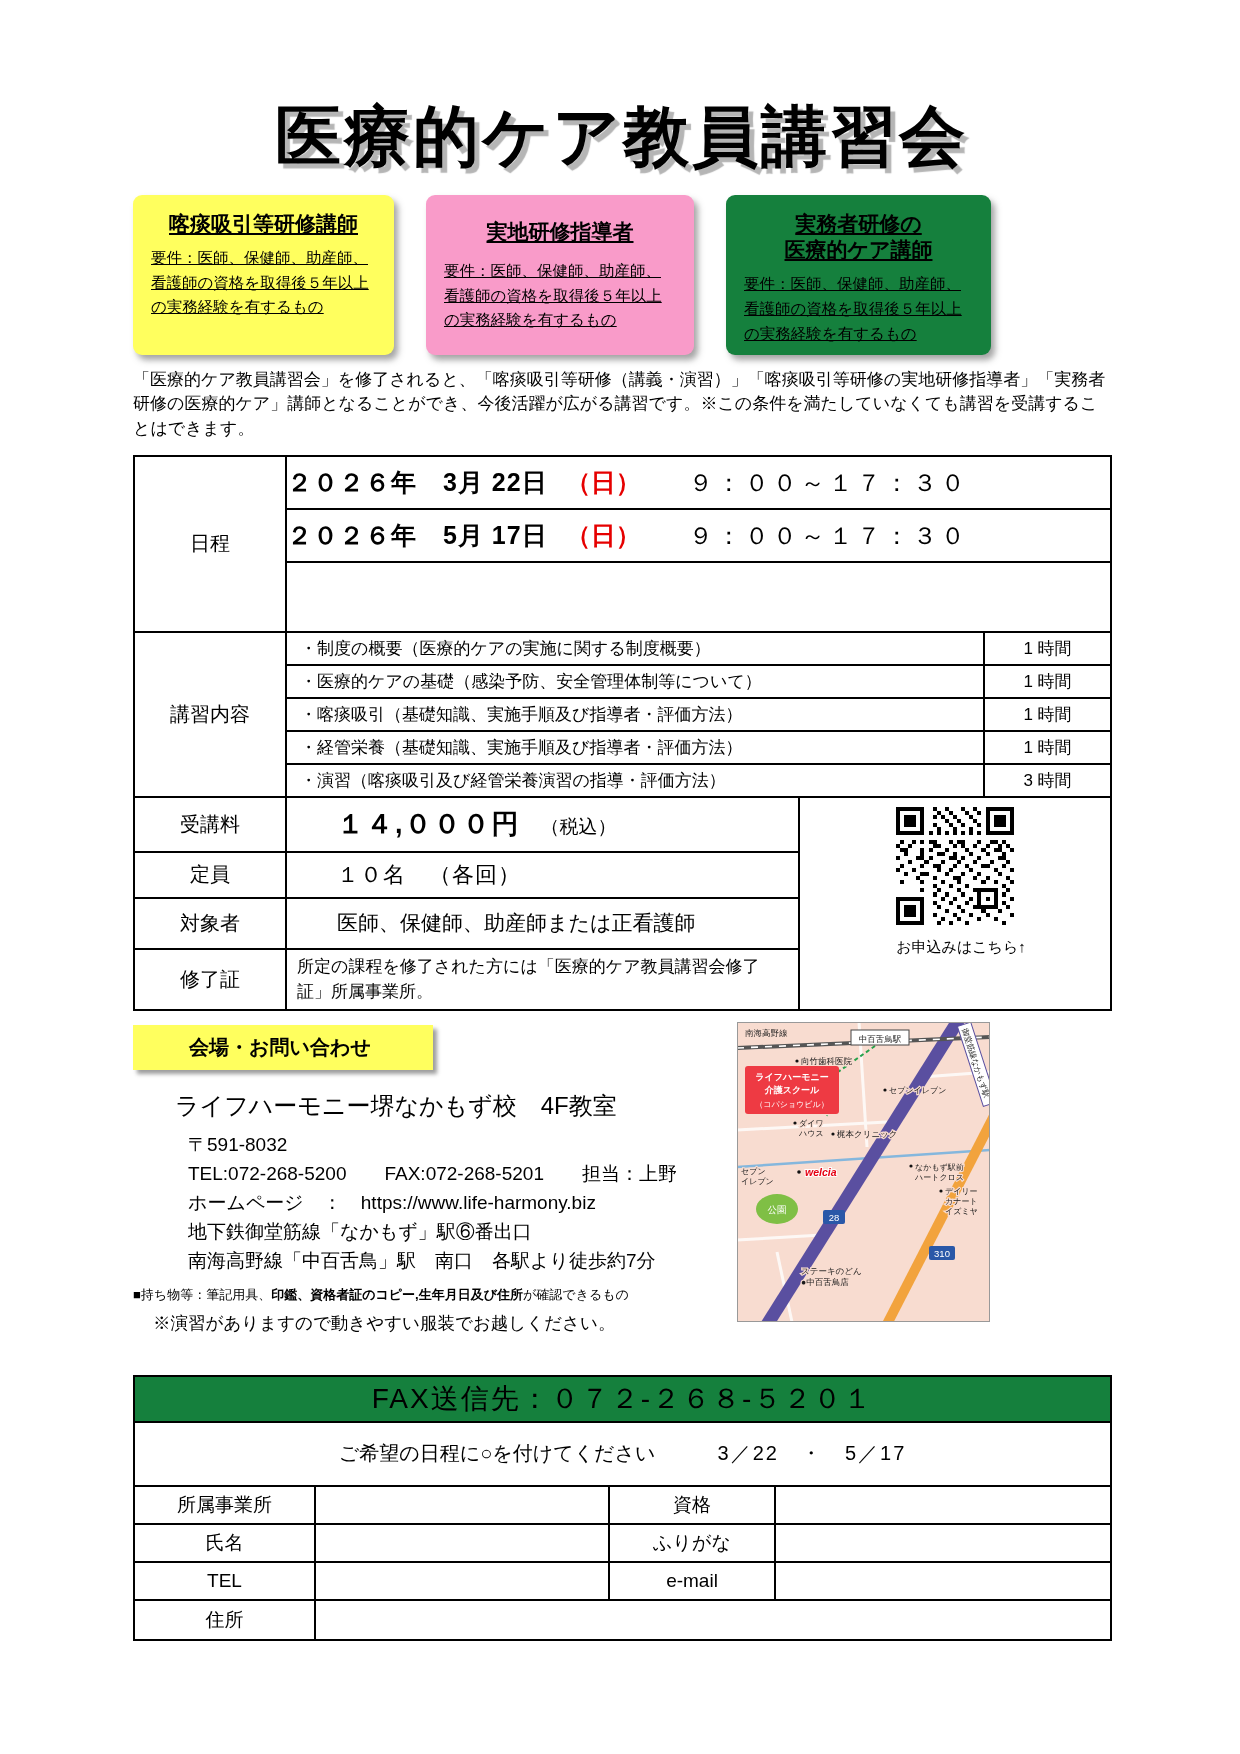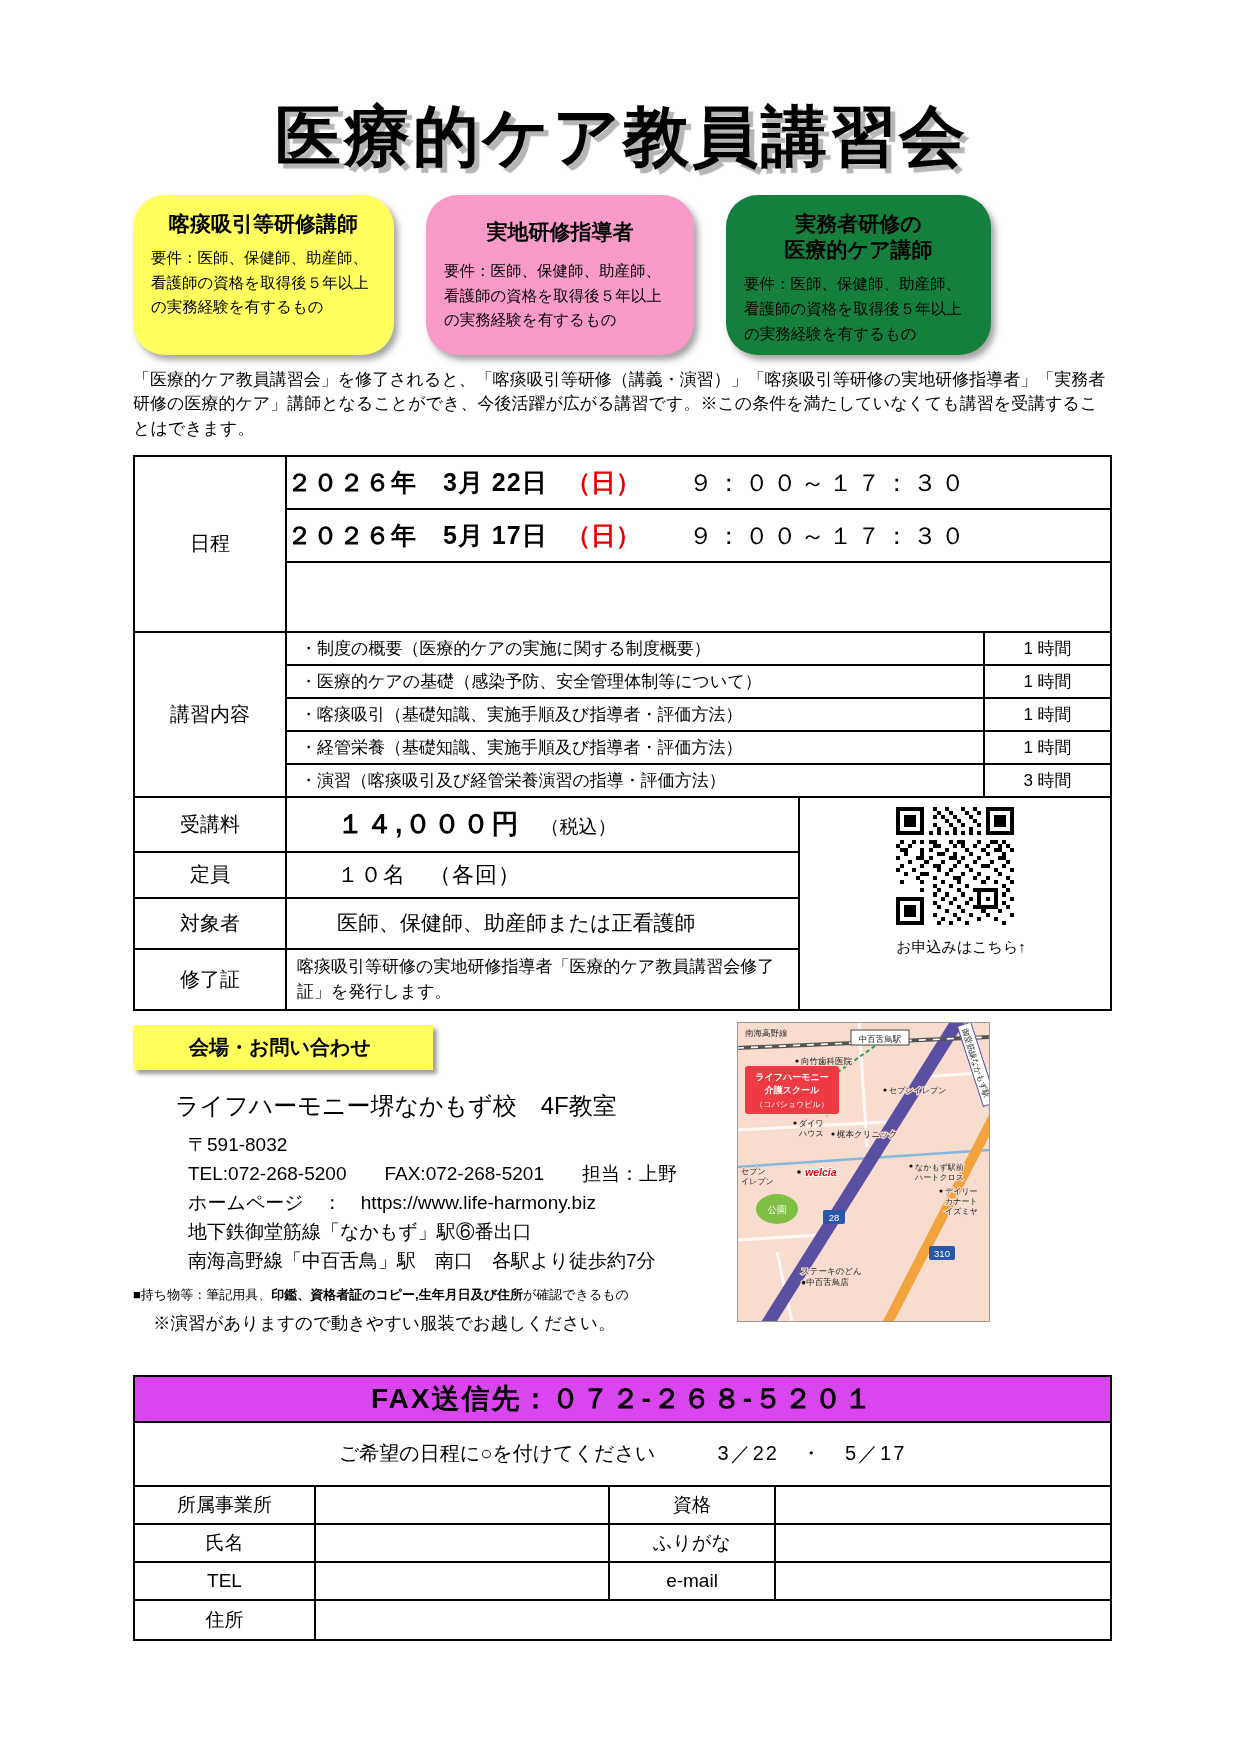--- a/index.html
+++ b/index.html
@@ -13,23 +13,24 @@
   
   .title {
     margin-top:100px; text-align:center;
     font-size:66px; font-weight:900; letter-spacing:3px; line-height:1.1;
     text-shadow:5px 5px 1px #b5b5b5;
   }
 
   
   .badges { display:flex; justify-content:space-between; width:858px; margin-top:22px; }
   .badge {
-    border-radius:32px; padding:16px 18px 8px;
+    border-radius:9px; padding:16px 18px 8px;
     box-shadow:4px 5px 6px rgba(90,90,90,.55);
     min-height:160px;
+    text-decoration:underline;
   }
   .badge-yellow { background:#ffff5e; width:261px; }
   .badge-pink   { background:#f99bc9; width:268px; padding-top:24px; }
   .badge-green  { background:#15803d; width:265px; }
   .badge-title  { text-align:center; font-weight:bold; font-size:21px; line-height:1.25; margin-bottom:9px; }
   .badge-pink .badge-title { margin-bottom:14px; }
   .badge-body   { font-size:15.5px; line-height:1.6; }
 
   
   .intro { margin-top:13px; font-size:17px; line-height:1.45; }
@@ -61,21 +62,21 @@
   .venue-name { font-size:24px; margin:20px 0 8px 42px; }
   .vline { font-size:19px; line-height:29px; margin-left:55px; }
   .belongings { font-size:13px; margin-top:11px; }
   .vnote { font-size:17.5px; margin-top:7px; margin-left:20px; }
   .map { position:absolute; left:604px; top:-3px; width:253px; height:300px; }
   .map svg { display:block; }
 
   
   table.fax { border-collapse:collapse; margin-top:48px; width:977px; table-layout:fixed; }
   table.fax td { border:2.5px solid #000; }
-  .fxhdr { background:#d946ef; text-align:center; font-weight:bold; font-size:28px; letter-spacing:2px; height:46px; }
+  .fxhdr { background:#15803d; text-align:center; font-weight:normal; font-size:28px; letter-spacing:2px; height:46px; }
   .fxinstr { text-align:center; font-size:20px; height:64px; }
   .fxdates { margin-left:62px; letter-spacing:2px; }
   .flabel { text-align:center; font-size:19px; }
   .finput { background:#fff; }
 </style>
 </head>
 <body>
 
 <div class="content">
 
@@ -178,21 +179,21 @@
       <tr style="height:46px">
         <td class="lbl">定員</td>
         <td class="vcell capv">１０名　（各回）</td>
       </tr>
       <tr style="height:51px">
         <td class="lbl">対象者</td>
         <td class="vcell">医師、保健師、助産師または正看護師</td>
       </tr>
       <tr style="height:61px">
         <td class="lbl">修了証</td>
-        <td class="certcell">喀痰吸引等研修の実地研修指導者「医療的ケア教員講習会修了証」を発行します。</td>
+        <td class="certcell">所定の課程を修了された方には「医療的ケア教員講習会修了証」所属事業所。</td>
       </tr>
     </tbody>
   </table>
 
   <div class="venue">
     <div class="venue-hdr">会場・お問い合わせ</div>
     <div class="venue-name">ライフハーモニー堺なかもず校　4F教室</div>
     <div class="vline">〒591-8032</div>
     <div class="vline">TEL:072-268-5200　　FAX:072-268-5201　　担当：上野</div>
     <div class="vline"><span>ホームページ　：　</span><span>https://www.life-harmony.biz</span></div>

